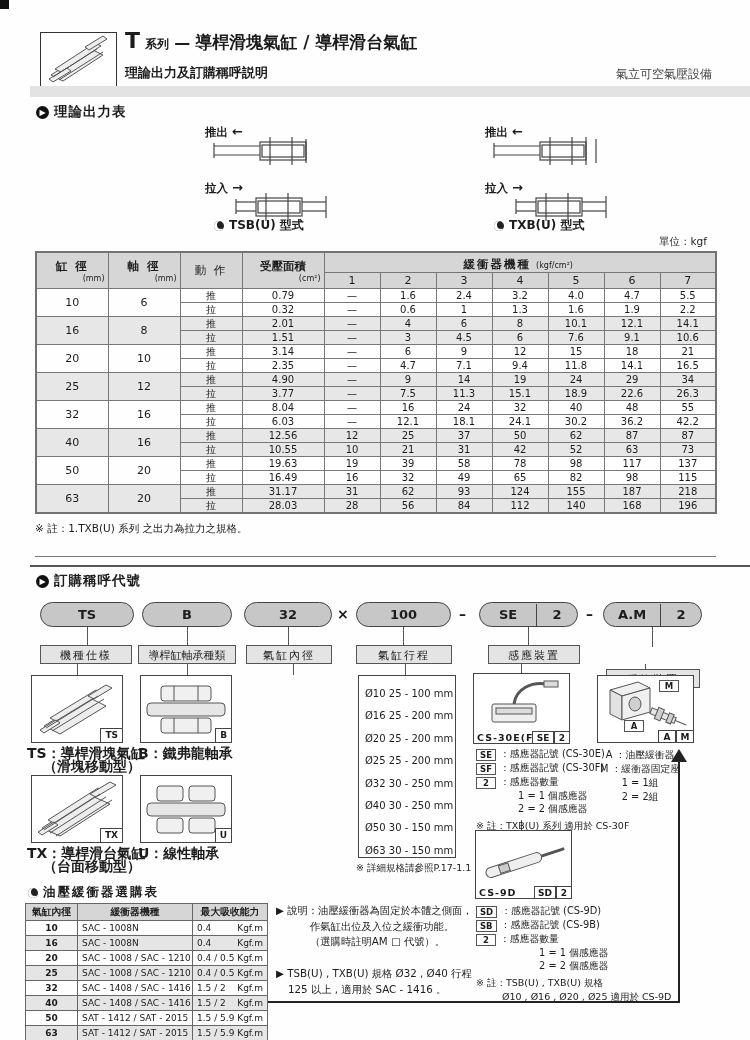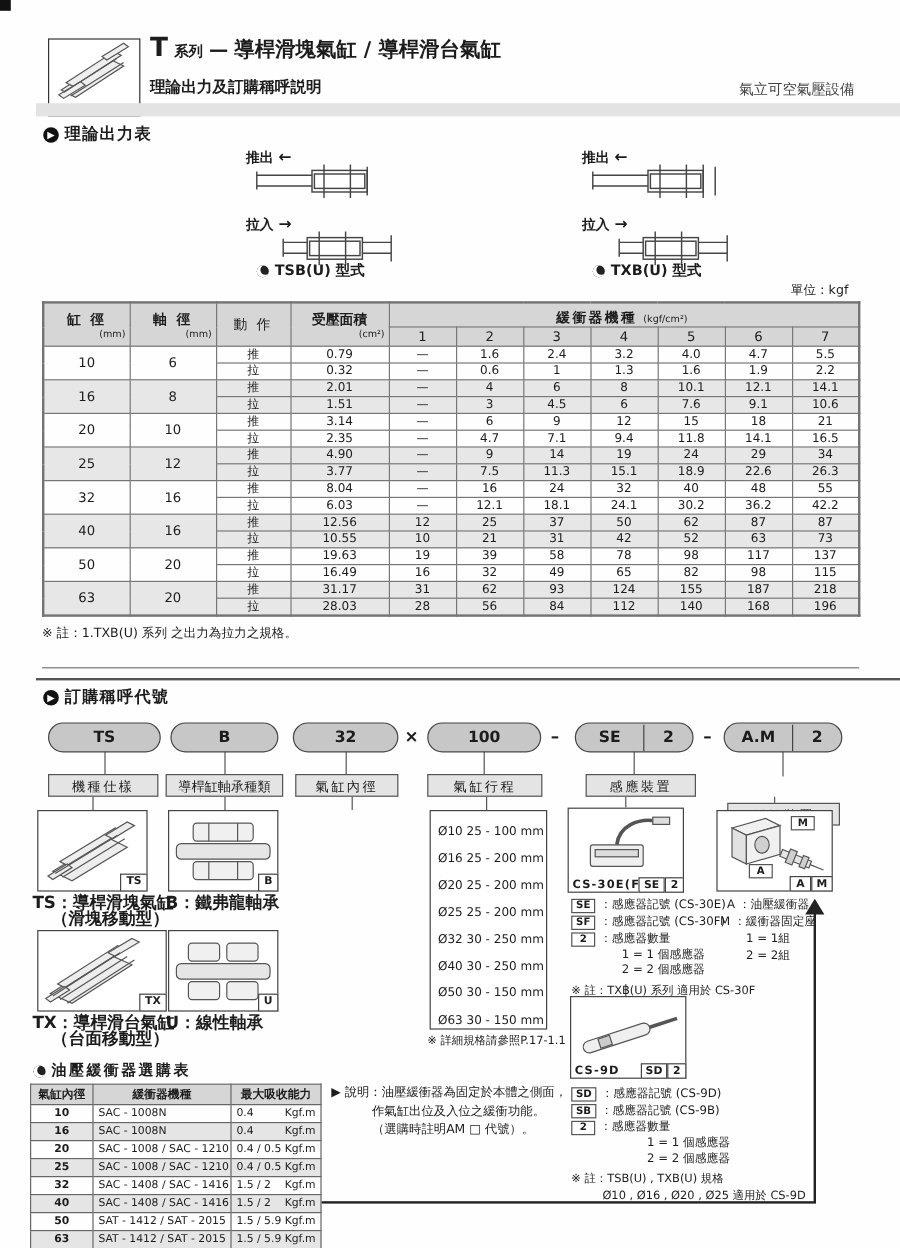--- a/index.html
+++ b/index.html
@@ -476,21 +476,21 @@
       <line x1="14" y1="52" x2="66" y2="20" fill="none"></line>
           <line x1="20" y1="55" x2="72" y2="23" fill="none"></line>
     </g>
   </svg>
   <div class="cornertag">TS</div>
 </div>
 <div class="abs caption" style="left:27px;top:747px;">
   <div>TS：導桿滑塊氣缸</div>
   <div style="padding-left:16px;">（滑塊移動型）</div>
 </div>
-<div class="abs imgbox" style="left:31px;top:775px;width:108px;height:68px;">
+<div class="abs imgbox" style="left:31px;top:775px;width:92px;height:68px;">
   <svg width="90" height="66" viewBox="0 0 90 66">
     <g stroke="#555" fill="#ededed" stroke-width="1">
       <polygon points="10,52 60,20 78,28 28,60"></polygon>
       <polygon points="16,44 66,12 72,15 22,47"></polygon>
       <polygon points="6,56 22,46 26,49 10,59"></polygon>
       <polygon points="58,18 78,6 84,9 64,21"></polygon>
       <line x1="12" y1="54" x2="68" y2="18" fill="none"></line>
           <line x1="18" y1="57" x2="74" y2="21" fill="none"></line>
       <line x1="24" y1="60" x2="80" y2="24" fill="none"></line>
     </g>
@@ -740,14 +740,18 @@
             </div>
           </td>
         </tr>
       </tbody>
 </table>
 <div class="abs remark" style="left:276px;top:903px;width:200px;">
   <div>▶ 說明：油壓緩衝器為固定於本體之側面，</div>
   <div style="padding-left:34px;">作氣缸出位及入位之緩衝功能。</div>
   <div style="padding-left:34px;">（選購時註明AM □ 代號）。</div>
 </div>
+<div class="abs remark" style="left:276px;top:966px;width:210px;">
+  <div>▶ TSB(U) , TXB(U) 規格 Ø32 , Ø40 行程</div>
+  <div style="padding-left:12px;">125 以上 , 適用於 SAC - 1416 。</div>
+</div>
 
 </div>
 
 </body></html>

